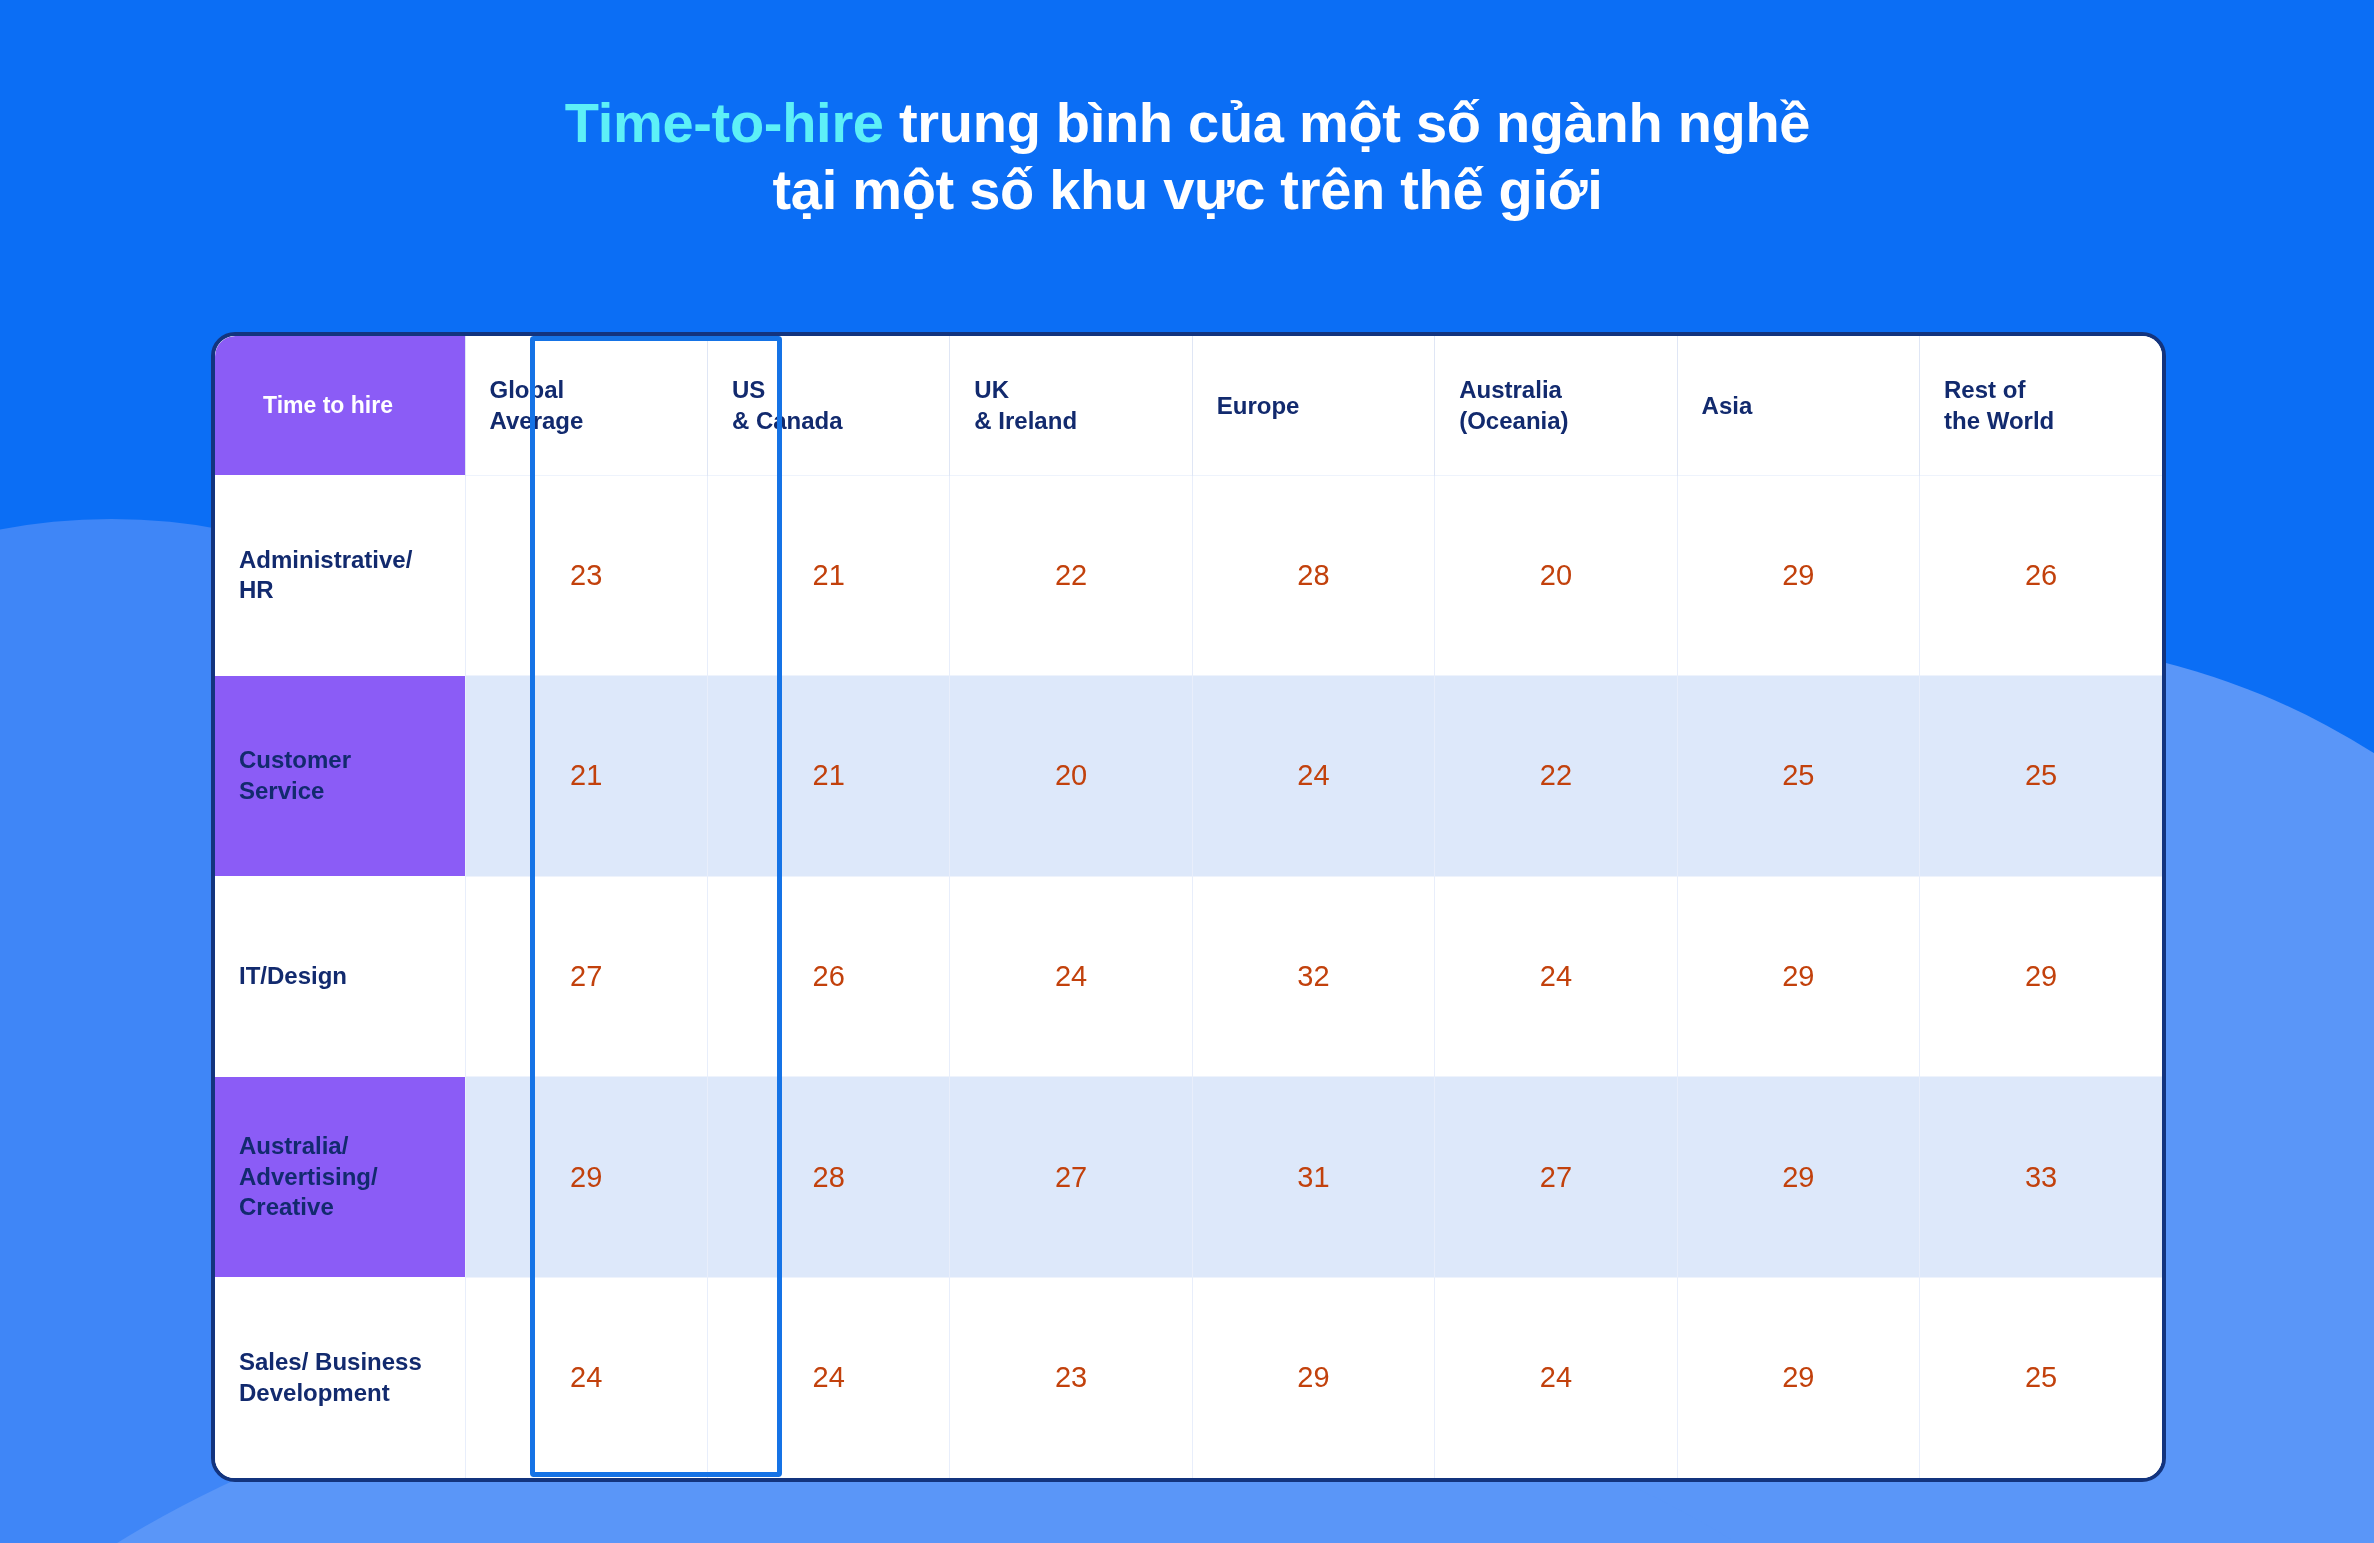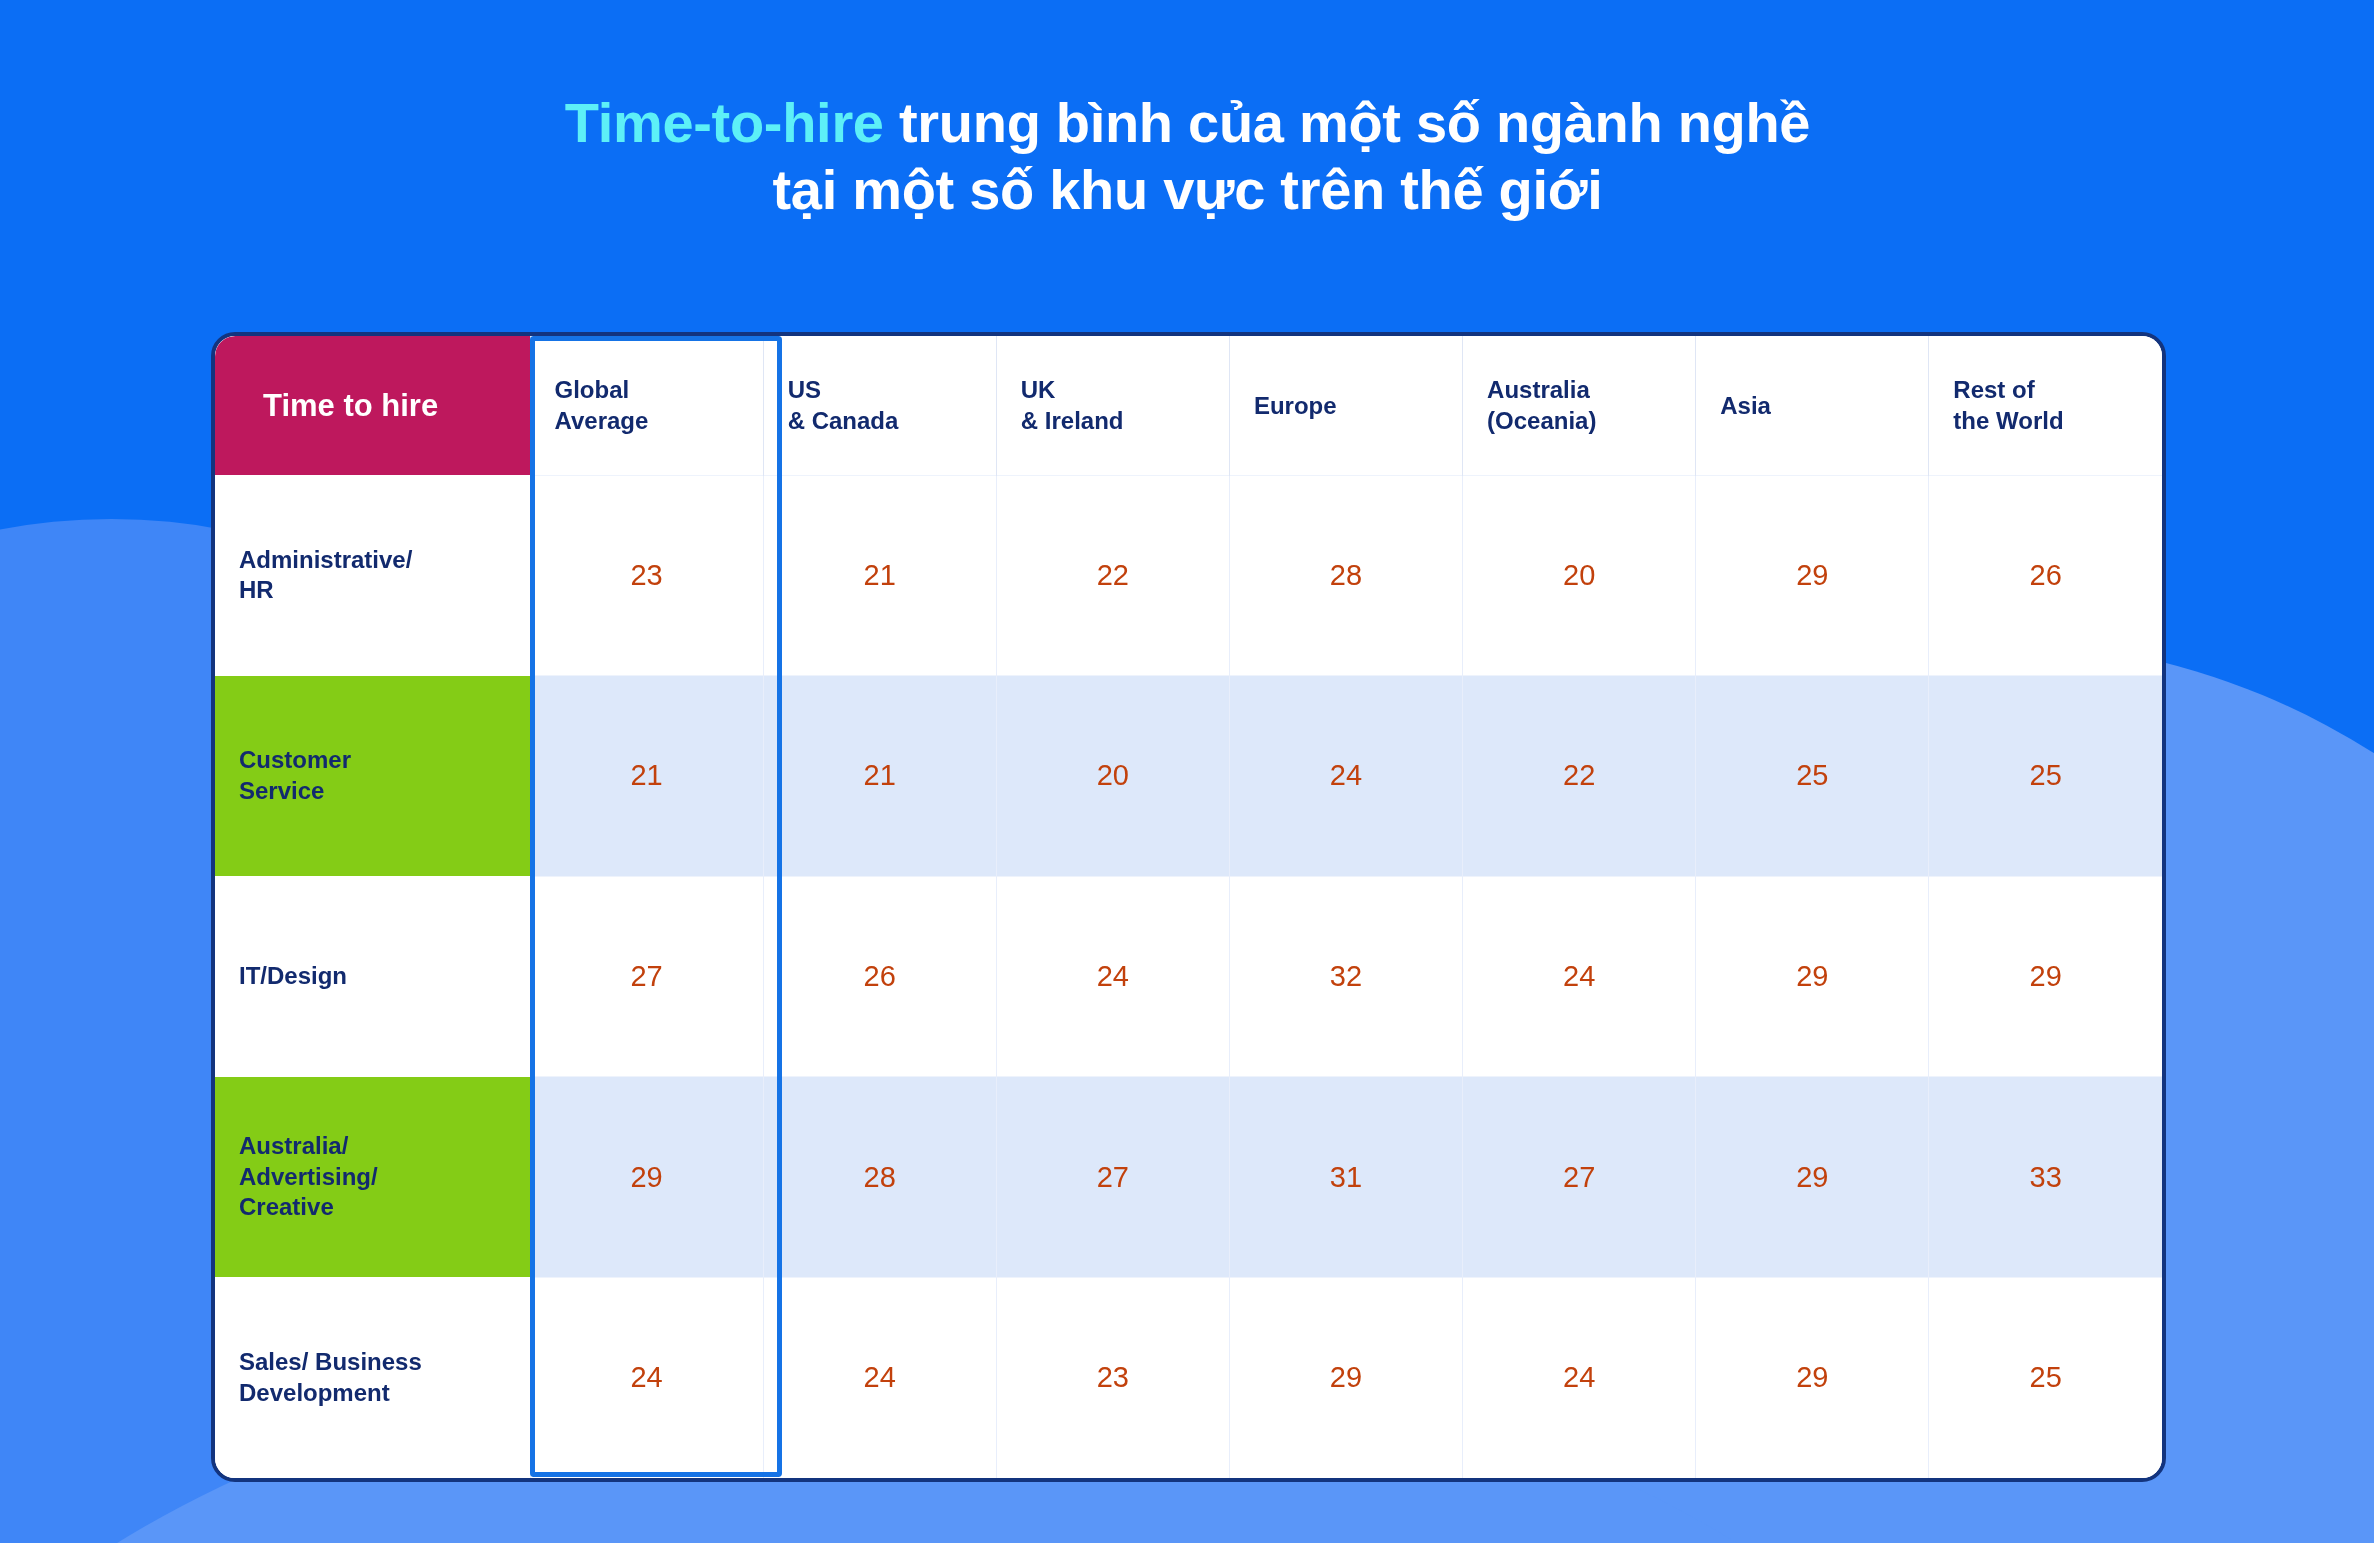--- a/index.html
+++ b/index.html
@@ -92,45 +92,45 @@
   th, td {
     text-align: center;
     vertical-align: middle;
     color: #122a6e;
   }
 
   
   thead tr { height: 139px; }
 
   th.corner-cell {
-    background: #be185d;
+    background: #8b5cf6;
     color: #ffffff;
-    font-size: 31px;
+    font-size: 23px;
     font-weight: 700;
     text-align: left;
     padding-left: 48px;
-    width: 315px;
+    width: 250px;
     border-top-left-radius: 20.4px;
   }
 
   th.col-head {
     font-size: 24px;
     font-weight: 700;
     text-align: left;
     padding-left: 24px;
     line-height: 1.30;
     background: #ffffff;
     border-left: 0.9px solid #dfe6f5;
   }
   th.col-head .hl { display: block; }
 
   
   tbody tr { height: 137px; }
   tbody tr.alt td { background: #dde8fa; }
-  tbody tr.alt td.rowlabel { background: #84cc16; }
+  tbody tr.alt td.rowlabel { background: #8b5cf6; }
 
   td.rowlabel {
     text-align: left;
     padding-left: 24px;
     font-size: 24px;
     font-weight: 700;
     line-height: 1.28;
     width: 315px;
     background: #ffffff;
   }

